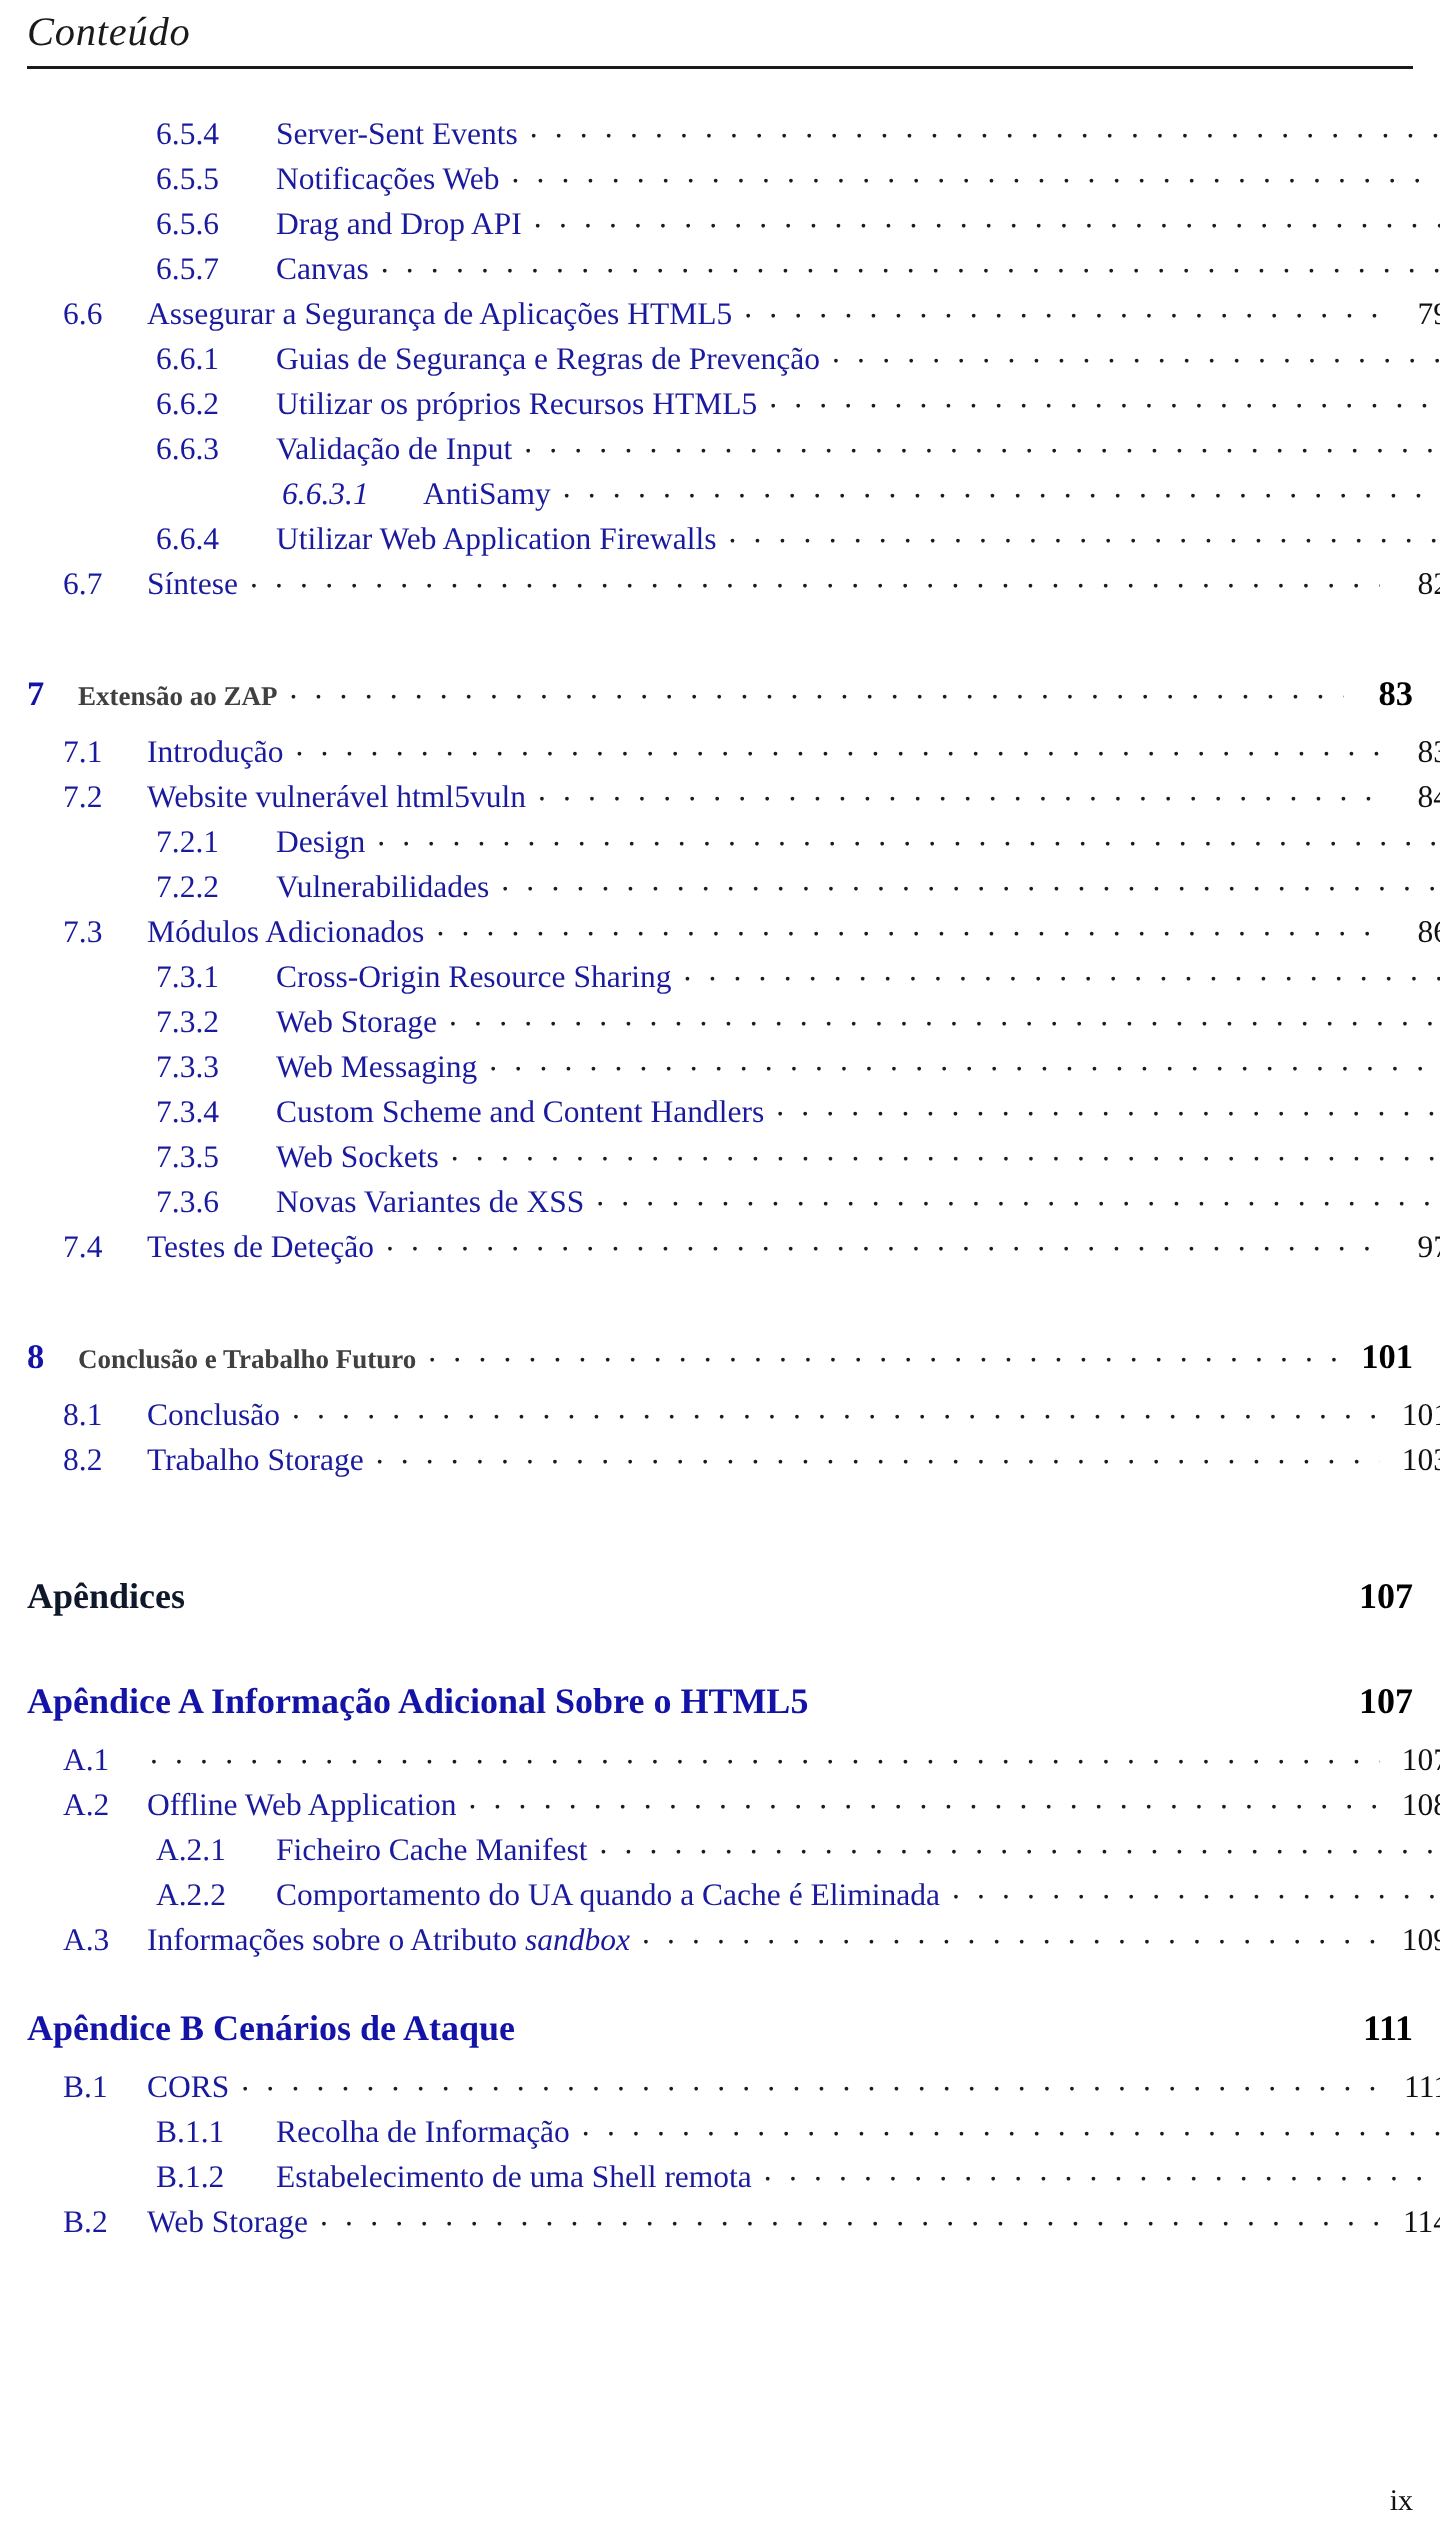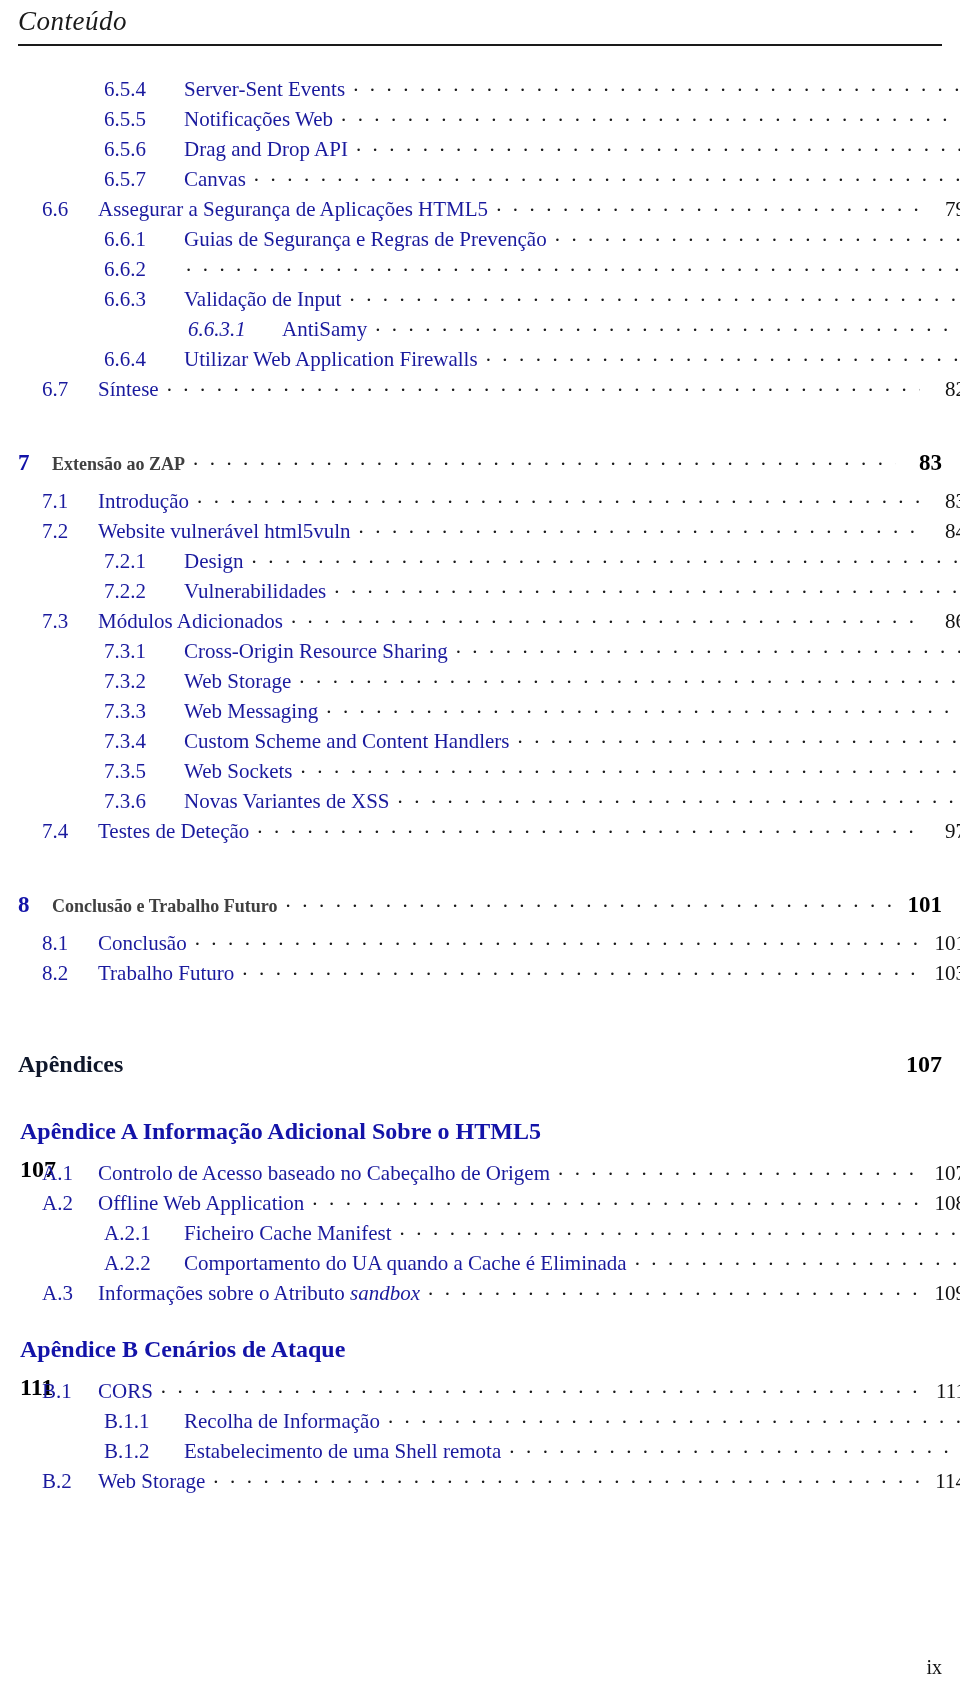--- a/index.html
+++ b/index.html
@@ -121,21 +121,21 @@
   .lvl-subsub       { padding-left: 170px; }
   .lvl-subsub .num  { width: 94px; font-style: italic; }
 
   
   .lvl-part { height: 40px; }
   .lvl-part .label  { font-weight: bold; font-size: 24px; color: #0f172a; }
   .lvl-part .pageno { font-weight: bold; font-size: 24px; color: #000000; }
   .lvl-part .label, .lvl-part .pageno { line-height: 40px; }
   .lvl-part .leader::before { content: ""; }
 
-  .lvl-appx { height: 38px; flex-direction: column; }
+  .lvl-appx { height: 38px; }
   .lvl-appx .label  { font-weight: bold; font-size: 24px; color: #1313a8; }
   .lvl-appx .pageno { font-weight: bold; font-size: 24px; color: #000000; }
   .lvl-appx .label, .lvl-appx .pageno { line-height: 38px; }
   .lvl-appx .leader::before { content: ""; }
 
   .gap-lg { height: 44px; }
   .gap-md { height: 30px; }
   .gap-xl { height: 62px; }
 
   .ital { font-style: italic; }
@@ -186,20 +186,21 @@
         <span class="leader"></span>
         <span class="pageno">79</span>
       </div>
       <div class="row lvl-sub">
         <span class="num">6.6.1</span>
         <span class="label">Guias de Segurança e Regras de Prevenção</span>
         <span class="leader"></span>
       </div>
       <div class="row lvl-sub">
         <span class="num">6.6.2</span>
+        <span class="label">Utilizar os próprios Recursos HTML5</span>
         <span class="leader"></span>
       </div>
       <div class="row lvl-sub">
         <span class="num">6.6.3</span>
         <span class="label">Validação de Input</span>
         <span class="leader"></span>
       </div>
       <div class="row lvl-subsub">
         <span class="num">6.6.3.1</span>
         <span class="label">AntiSamy</span>
@@ -295,41 +296,40 @@
         <span class="pageno">101</span>
       </div>
       <div class="row lvl-sec">
         <span class="num">8.1</span>
         <span class="label">Conclusão</span>
         <span class="leader"></span>
         <span class="pageno">101</span>
       </div>
       <div class="row lvl-sec">
         <span class="num">8.2</span>
-        <span class="label">Trabalho Futuro</span>
+        <span class="label">Trabalho Storage</span>
         <span class="leader"></span>
         <span class="pageno">103</span>
       </div>
       <div class="gap-xl"></div>
       <div class="row lvl-part">
         <span class="num"></span>
         <span class="label">Apêndices</span>
         <span class="leader"></span>
         <span class="pageno">107</span>
       </div>
       <div class="gap-md"></div>
       <div class="row lvl-appx">
         <span class="num"></span>
         <span class="label">Apêndice A  Informação Adicional Sobre o HTML5</span>
         <span class="leader"></span>
         <span class="pageno">107</span>
       </div>
       <div class="row lvl-sec">
         <span class="num">A.1</span>
-        <span class="label">Controlo de Acesso baseado no Cabeçalho de Origem</span>
         <span class="leader"></span>
         <span class="pageno">107</span>
       </div>
       <div class="row lvl-sec">
         <span class="num">A.2</span>
         <span class="label">Offline Web Application</span>
         <span class="leader"></span>
         <span class="pageno">108</span>
       </div>
       <div class="row lvl-sub">

